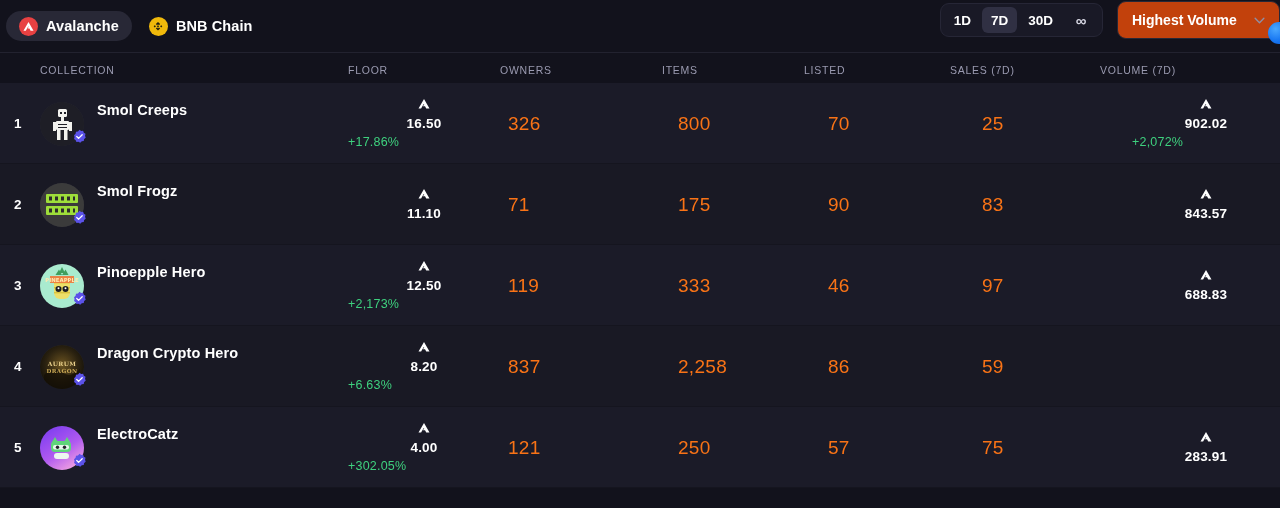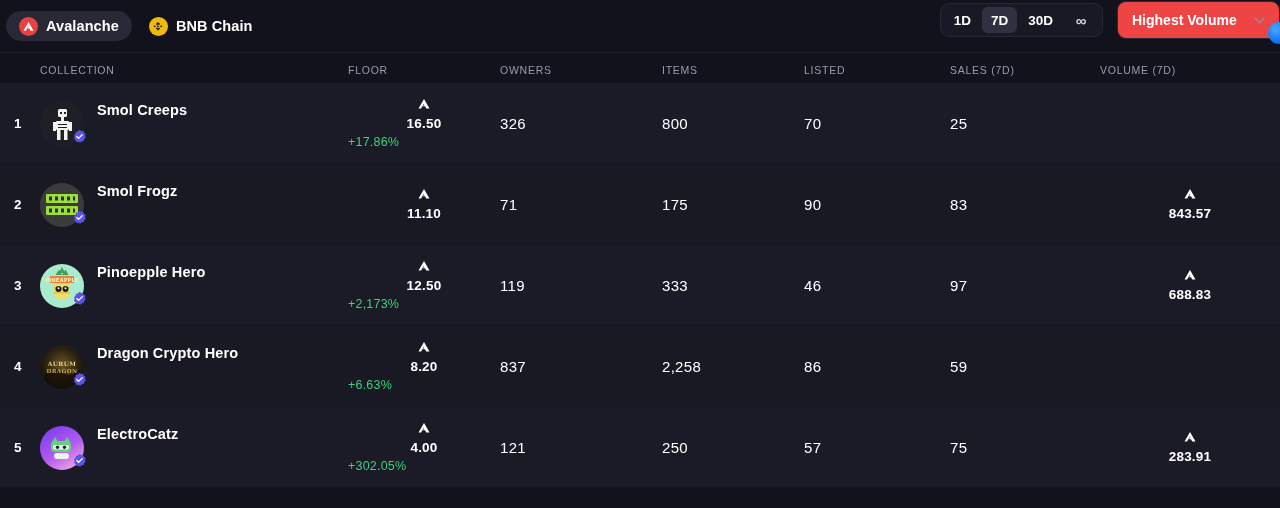--- a/index.html
+++ b/index.html
@@ -47,21 +47,21 @@
     display:flex; align-items:center; justify-content:center;
     font-size:13.5px; font-weight:700; color:#ffffff;
     border-radius:6px; cursor:pointer;
   }
   .range-btn.active { background:#303043; }
   .range-btn.inf { font-size:15px; color:#d8d8e4; }
 
   .sortbox {
     display:flex; align-items:center; justify-content:space-between;
     width:163px; height:38px; padding:0 14px;
-    background:#ef4444; border:1px solid #272736; border-radius:9px;
+    background:#c2410c; border:1px solid #272736; border-radius:9px;
     cursor:pointer;
   }
   .sortbox .lbl { font-size:14px; font-weight:700; color:#ffffff; white-space:nowrap; }
   .chev { width:11px; height:7px; flex:0 0 11px; }
   .edge-orb {
     position:absolute; right:-10px; top:22px;
     width:22px; height:22px; border-radius:50%;
     background:radial-gradient(circle at 35% 32%, #4aa8ff 0%, #1877f2 55%, #0b5bd3 100%);
   }
 
@@ -108,21 +108,21 @@
     position:absolute; right:-3px; bottom:2px;
     width:15px; height:15px;
   }
   .cname { font-size:14.5px; font-weight:700; color:#ffffff; letter-spacing:.15px; white-space:nowrap; }
 
   .pricecell { display:flex; flex-direction:column; gap:4px; }
   .priceline { display:flex; align-items:center; gap:6px;flex-direction:column; }
   .avaxlogo { width:12px; height:12px; flex:0 0 12px; display:block; }
   .pval { font-size:13.5px; font-weight:700; color:#ffffff; letter-spacing:.2px; }
   .pct { font-size:12.5px; font-weight:400; color:#3ed07e; letter-spacing:.2px; }
-  .plain { font-size:15px; font-weight:400; color:#ffffff; letter-spacing:.3px; }
+  .plain { font-size:19px; font-weight:400; color:#f97316; letter-spacing:.3px;margin-left:8px; }
 </style>
 </head>
 <body>
 
 <div class="page">
 
   <div class="topbar">
 
     <div class="networks">
 
@@ -219,20 +219,29 @@
             <span class="pval">16.50</span>
       </span>
       <span class="pct">+17.86%</span>
     </div>
 
     <div class="col-own plain">326</div>
     <div class="col-items plain">800</div>
     <div class="col-listed plain">70</div>
     <div class="col-sales plain">25</div>
 
+    <div class="col-vol pricecell">
+      <span class="priceline">
+        <svg class="avaxlogo" viewBox="0 0 24 24">
+  <path d="M12 2 L23 21 H16.5 L14 16.6 H10 L12.6 12 H11.4 L9.4 15.4 L6.2 21 H1 Z" fill="#ffffff"></path>
+</svg>
+            <span class="pval">902.02</span>
+      </span>
+      <span class="pct">+2,072%</span>
+    </div>
       </div>
       <div class="row even">
     <div class="col-rank rank">2</div>
 
     <div class="col-name namecell">
       <span class="avatar-wrap">
         <span class="avatar">
               <svg viewBox="0 0 44 44">
         <rect width="44" height="44" fill="#3b3b3b"></rect>
         <rect x="6" y="11" width="32" height="9" rx="1" fill="#9ede3a"></rect>

